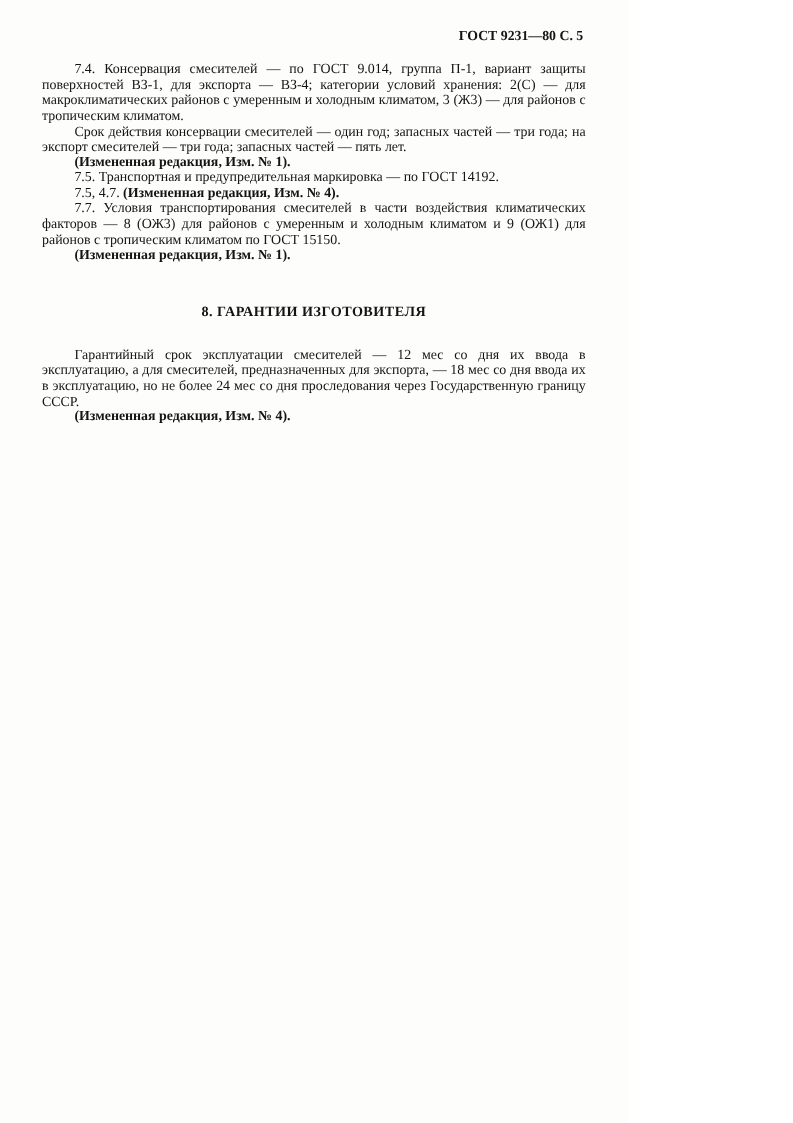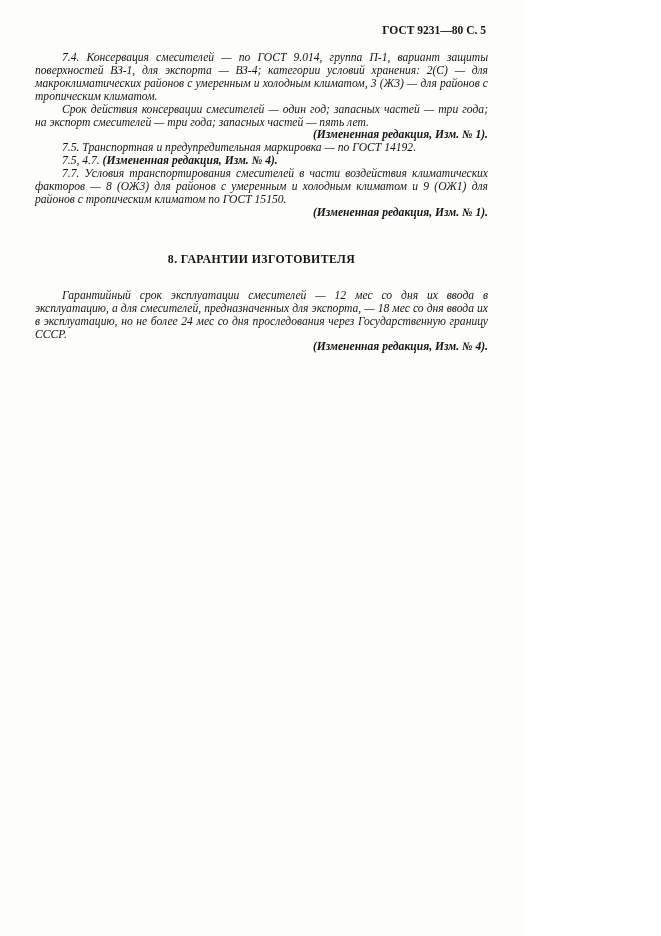--- a/index.html
+++ b/index.html
@@ -25,25 +25,24 @@
       line-height: 13px;
       margin-bottom: 15px;
       padding-right: 2px;
     }
     .doc-body .p {
       margin: 0;
       font-size: 11.6px;
       line-height: 12.9px;
       text-align: justify;
       text-indent: 27px;
-      font-style: italic;
     }
     .doc-body .p.bold {
       font-weight: bold;
-      text-align: right;
+      text-align: left;
     }
     .doc-body b {
       font-weight: bold;
     }
     .heading {
       font-size: 11.8px;
       font-weight: bold;
       text-align: center;
       margin: 32px 0 23px 0;
       letter-spacing: 0.4px;

